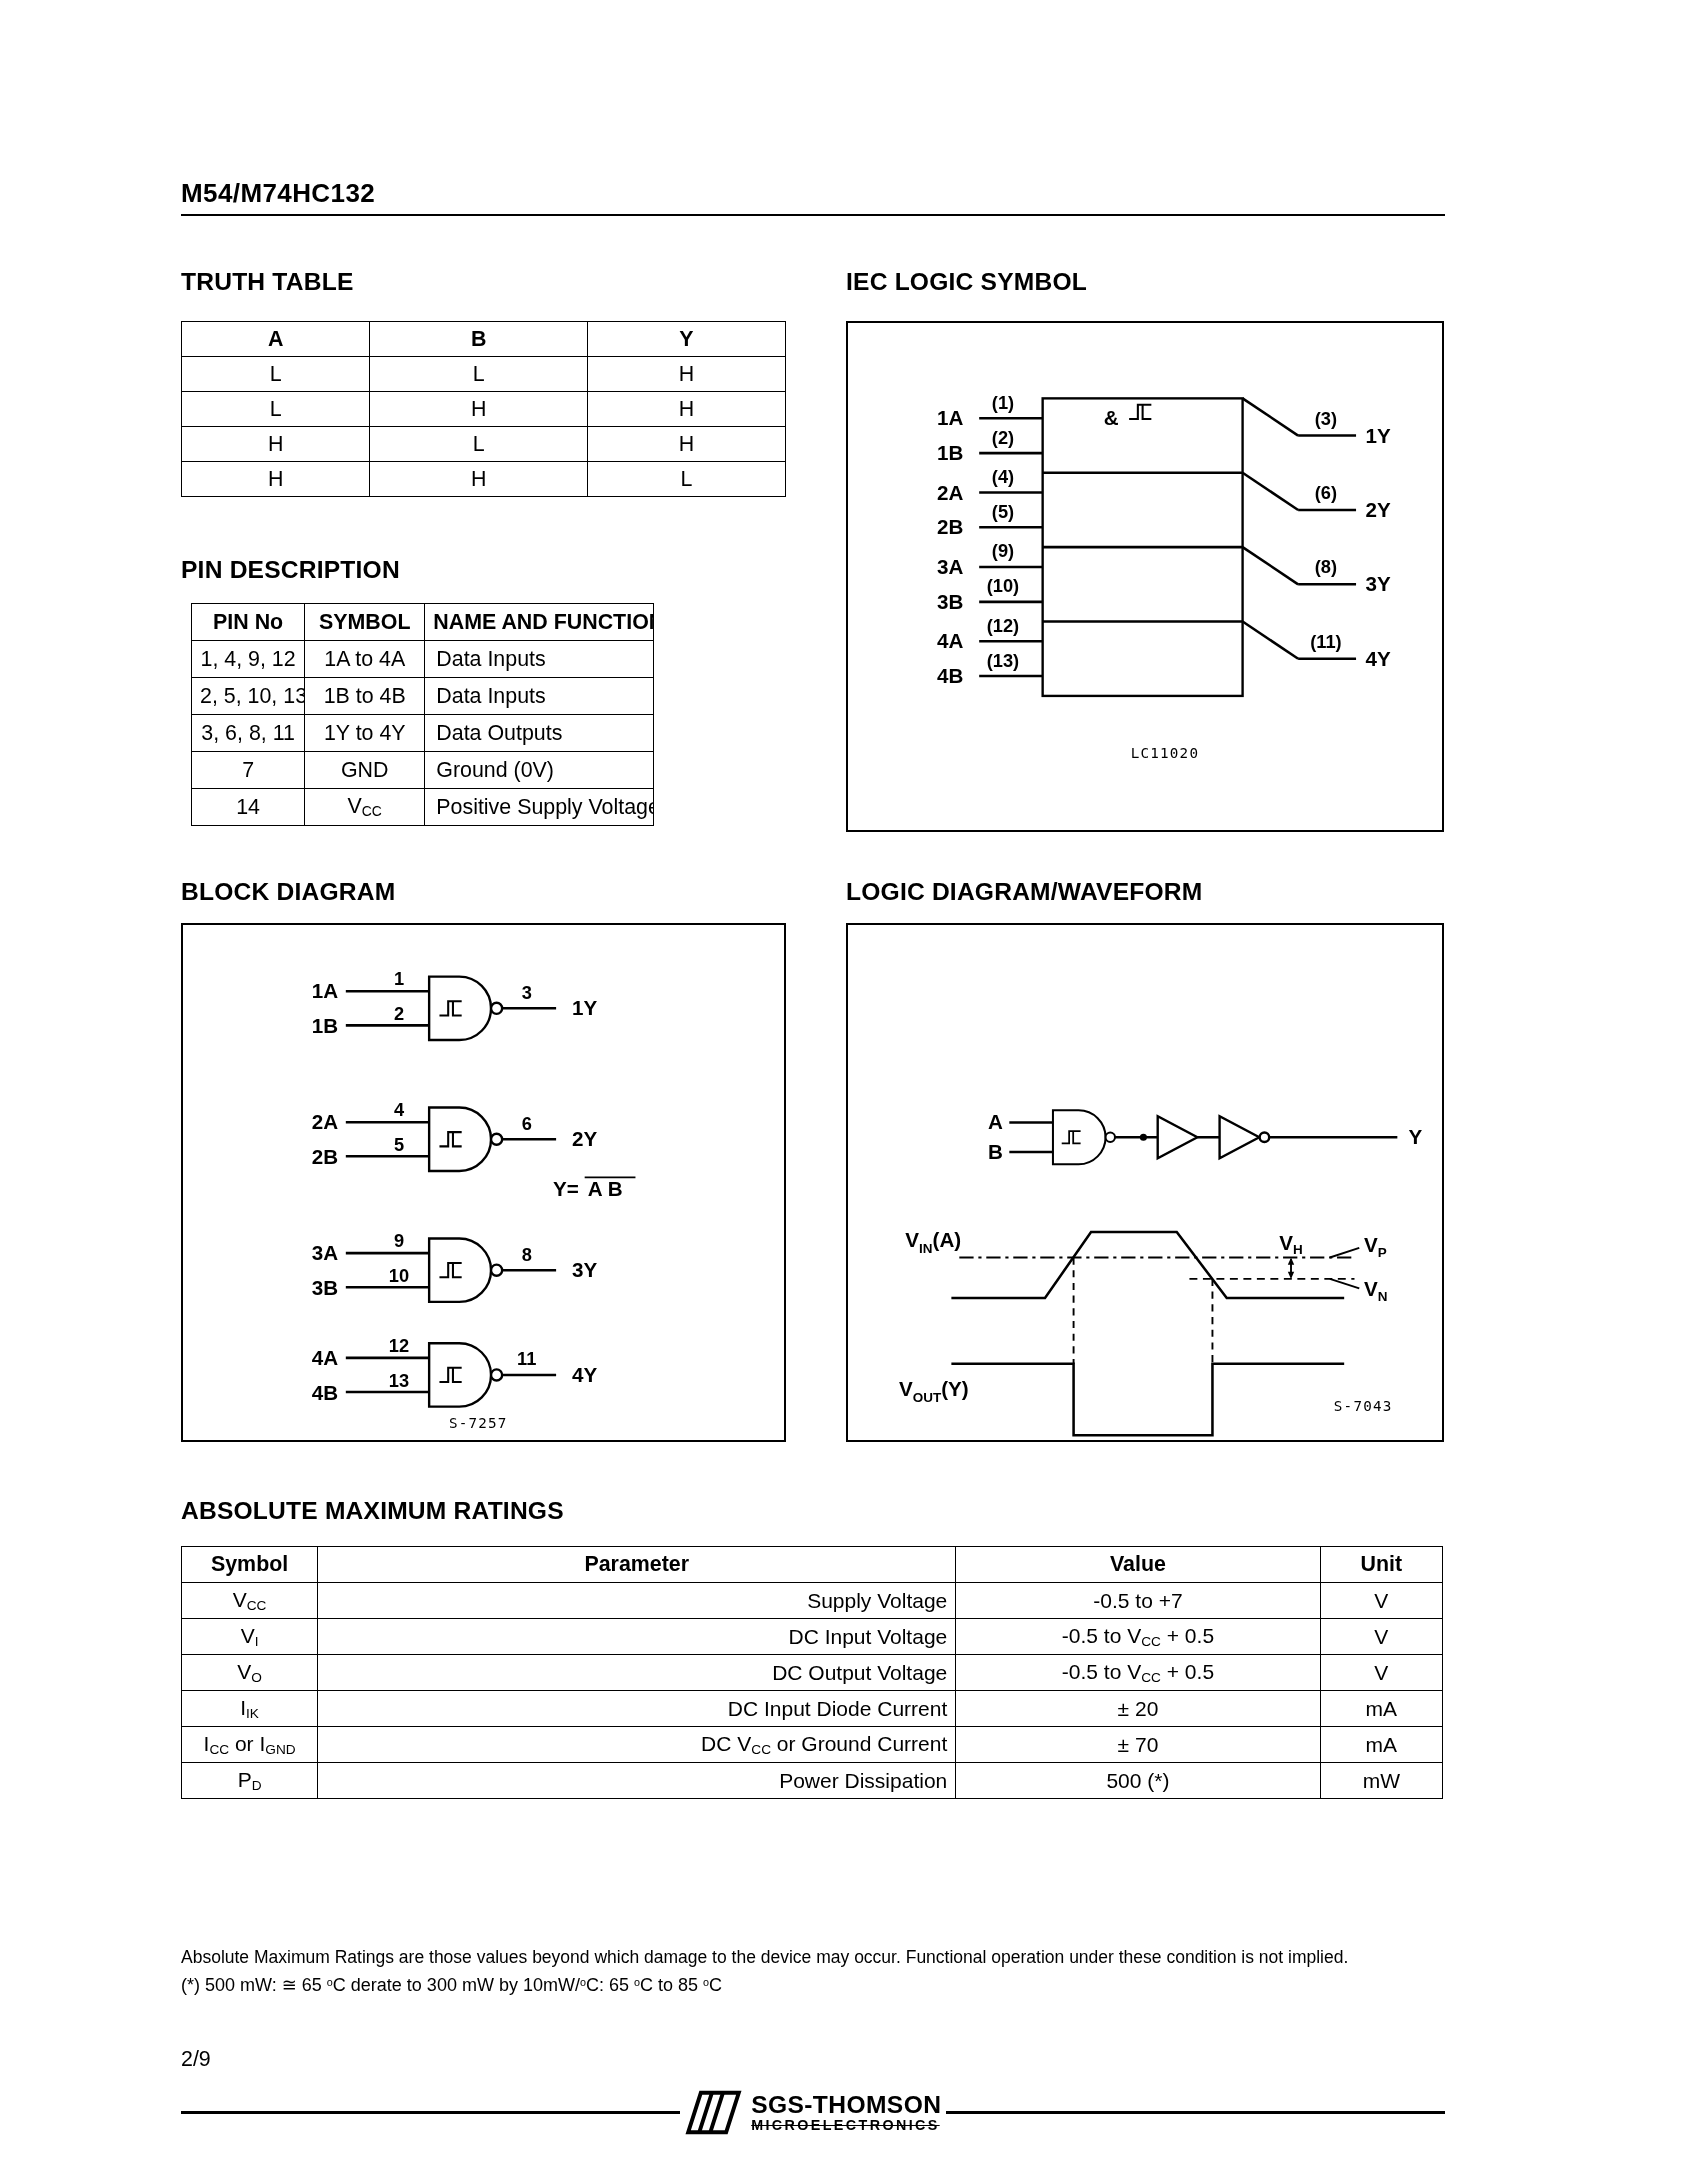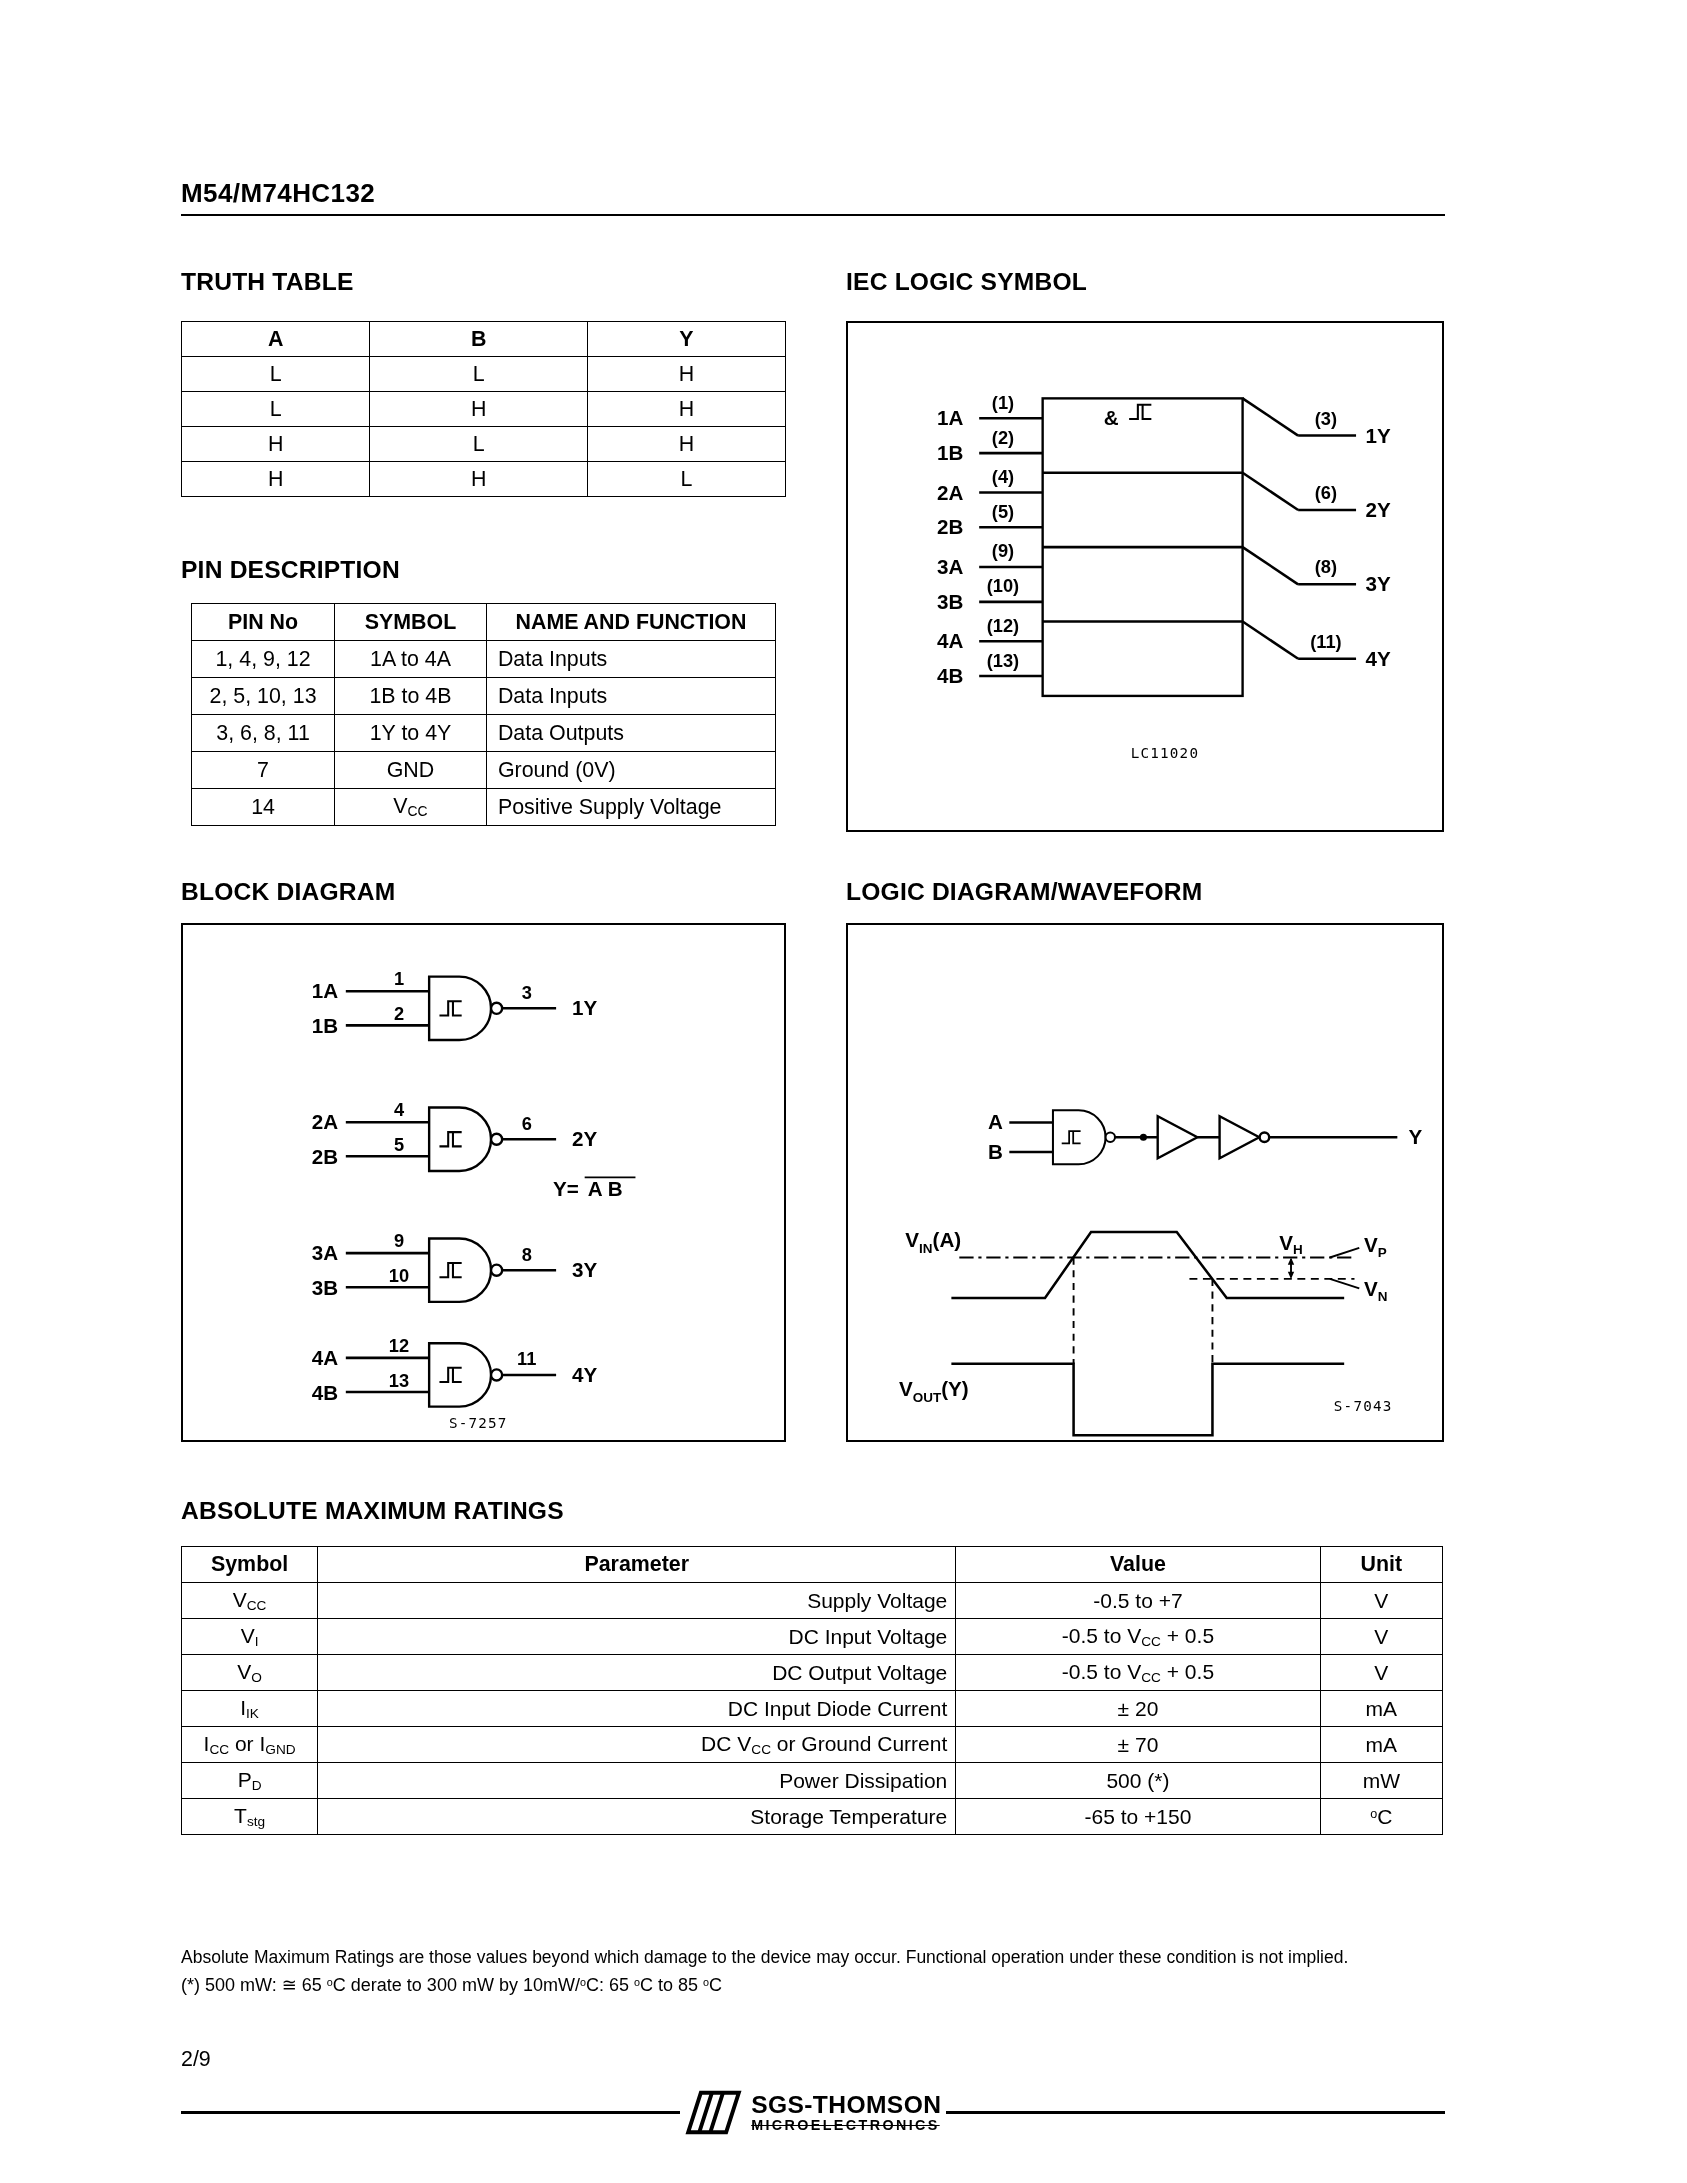--- a/index.html
+++ b/index.html
@@ -10,21 +10,21 @@
   .h1{font-size:26px;font-weight:bold;letter-spacing:0.4px}
   .h2{font-size:24.6px;font-weight:bold;letter-spacing:0.2px}
   .trule{height:2.4px;background:#000}
   table{border-collapse:collapse;table-layout:fixed}
   th,td{border:1.9px solid #000;padding:1.6px 8px;overflow:hidden;white-space:nowrap}
   th{font-weight:bold}
   sub{font-size:.65em;vertical-align:-0.25em}
   sup{font-size:.6em;vertical-align:.45em}
   .t-truth{width:605px}
   .t-truth th,.t-truth td{height:35px;font-size:21.4px;text-align:center}
-  .t-pin{width:585px}
+  .t-pin{width:463px}
   .t-pin th,.t-pin td{height:37px;font-size:21.4px;text-align:center}
   .t-pin td:nth-child(3){text-align:left;padding-left:11px}
   .t-abs{width:1262px}
   .t-abs th{height:36px;font-size:21.4px;text-align:center}
   .t-abs td{height:36px;font-size:21px;text-align:center}
   .t-abs td:nth-child(2){text-align:right;padding-left:11px}
   .dbox{border:2px solid #000;background:#fff}
   svg{display:block}
   .w{stroke:#000;stroke-width:3.2;fill:none}
   .wthin{stroke:#000;stroke-width:2.4;fill:none}
@@ -368,26 +368,20 @@
           <td>DC V<sub>CC</sub> or Ground Current</td>
           <td>± 70</td>
           <td>mA</td>
         </tr>
         <tr>
           <td>P<sub>D</sub></td>
           <td>Power Dissipation</td>
           <td>500 (*)</td>
           <td>mW</td>
         </tr>
-        <tr>
-          <td>T<sub>stg</sub></td>
-          <td>Storage Temperature</td>
-          <td>-65 to +150</td>
-          <td><sup>o</sup>C</td>
-        </tr>
       </tbody>
     </table>
 
   <div class="abs note1" style="left:181px;top:1947px;width:1310px">Absolute Maximum Ratings are those values beyond which damage to the device may occur. Functional operation under these condition is not implied.</div>
   <div class="abs note2" style="left:181px;top:1974px;width:1310px">(*) 500 mW: ≅ 65 <sup>o</sup>C derate to 300 mW by 10mW/<sup>o</sup>C: 65 <sup>o</sup>C to 85 <sup>o</sup>C</div>
 
   <div class="abs pgnum" style="left:181px;top:2047px">2/9</div>
   <div class="abs footer-row" style="left:181px;top:2088px;width:1264px">
     <div class="frule"></div>
     <div class="logo">

